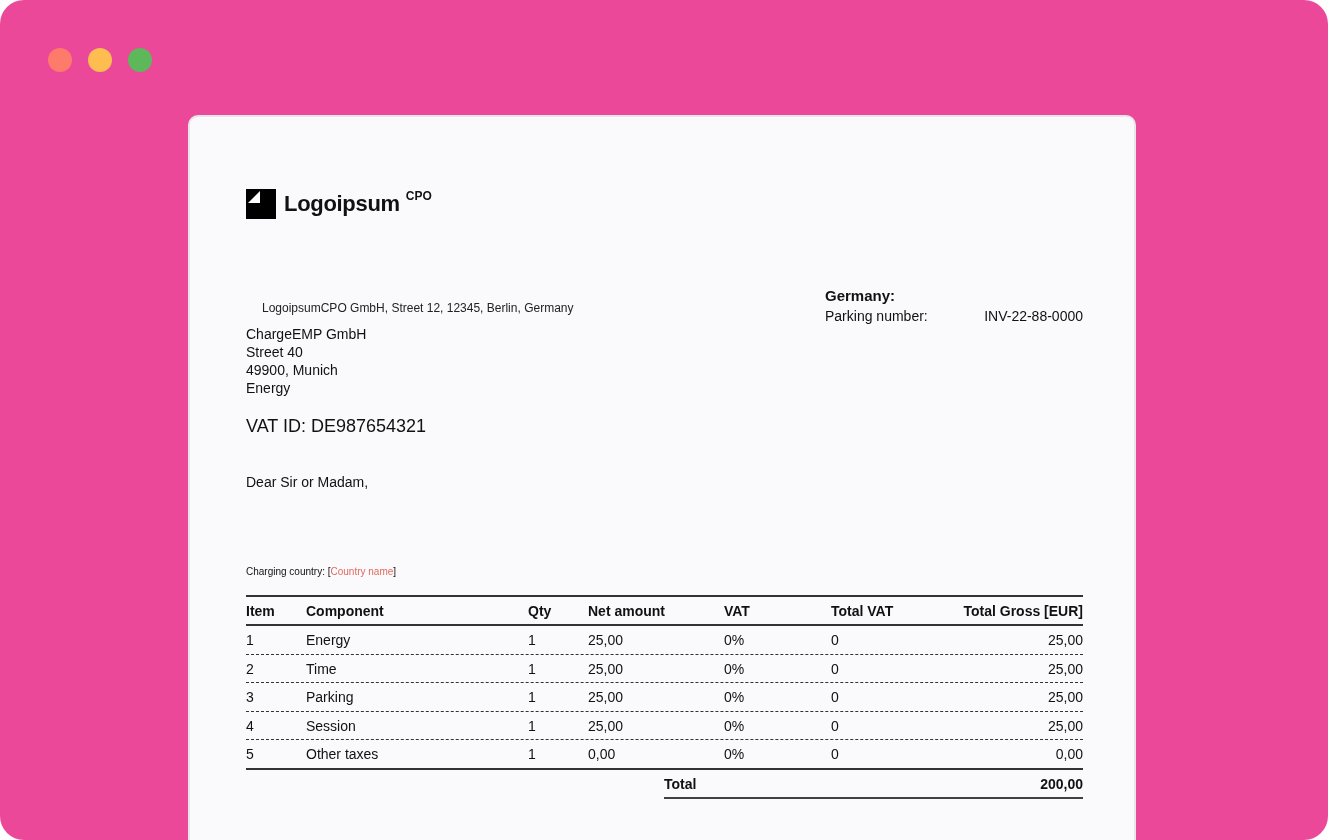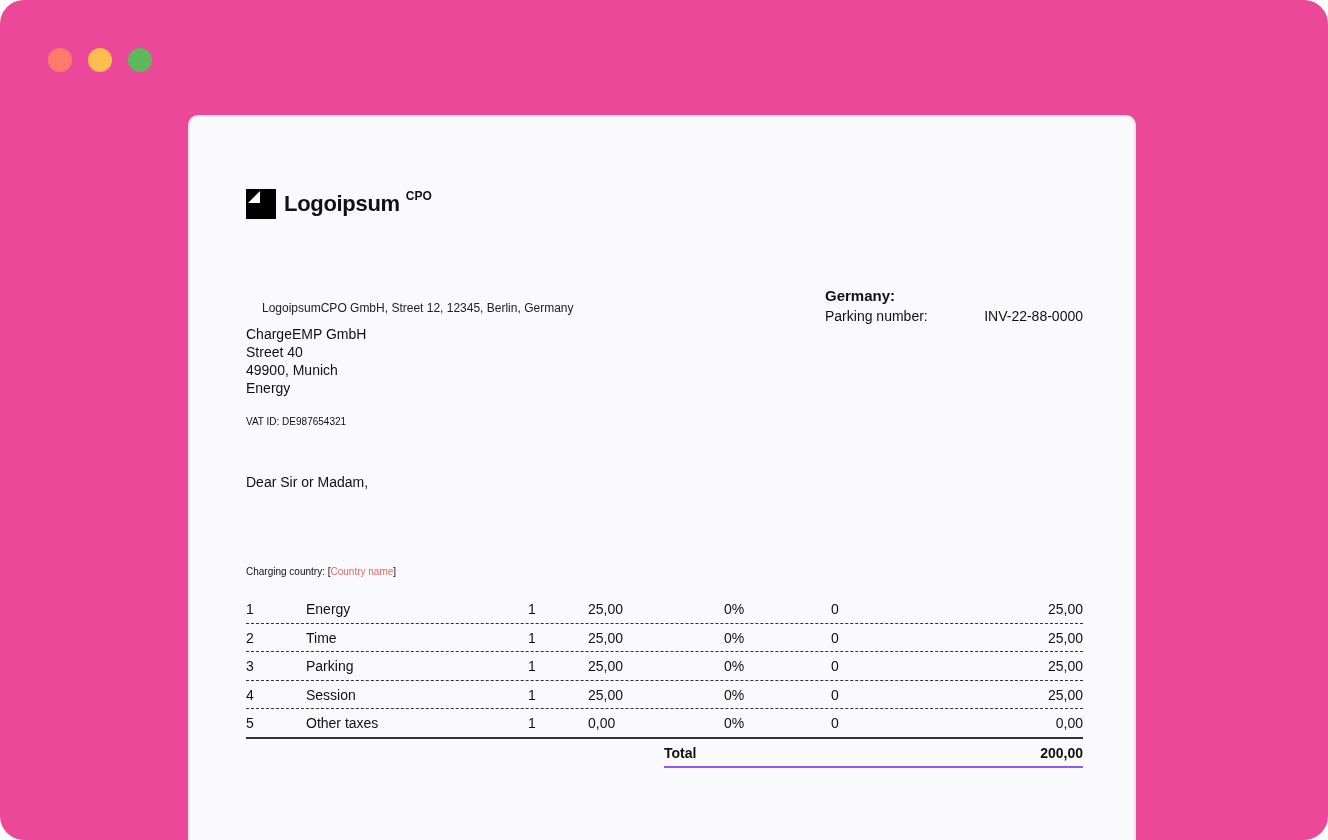--- a/index.html
+++ b/index.html
@@ -33,41 +33,41 @@
   .logo { left: 56px; top: 72px; display: flex; align-items: flex-start; }
   .logo-mark { width: 30px; height: 30px; position: relative; background: #000; }
   .logo-text { font-size: 22px; font-weight: bold; margin-left: 8px; line-height: 30px; letter-spacing: -0.3px; }
   .logo-sup { font-size: 12px; font-weight: bold; margin-left: 6px; line-height: 14px; }
 
   .sender { left: 72px; top: 136px; font-size: 12px; color: #222; margin-top: 48px; }
   .inv-block { left: 635px; top: 170px; width: 258px; font-size: 14px; }
   .inv-title { font-weight: bold; font-size: 15px; margin-bottom: 3px; }
   .inv-row { display: flex; justify-content: space-between; line-height: 18px; }
   .recipient { left: 56px; top: 208px; font-size: 14px; line-height: 18px; }
-  .vat-id { left: 56px; top: 299px; font-size: 10px; }
+  .vat-id { left: 56px; top: 299px; font-size: 18px; }
   .greeting { left: 56px; top: 357px; font-size: 14px; }
   .intro { left: 56px; top: 401px; font-size: 14px; }
   .country { left: 56px; top: 449px; font-size: 10px; }
   .country .ph { color: #e06a5f; }
 
   .table { left: 56px; top: 478px; width: 837px; font-size: 14px; }
   .t-row { position: relative; height: 28px; }
   .t-row span { position: absolute; top: 6px; white-space: nowrap; }
   .t-head { border-top: 2px solid #333; border-bottom: 2px solid #333; height: 27px; }
   .t-head span { font-weight: bold; top: 6px; }
   .t-body { border-bottom: 1px dashed #333; height: 27.5px; }
   .t-body.last { border-bottom: 2px solid #333; }
   .c-item { left: 0; }
   .c-comp { left: 60px; }
   .c-qty { left: 282px; }
   .c-net { left: 342px; }
   .c-vat { left: 478px; }
   .c-tvat { left: 585px; }
   .c-gross { right: 0; text-align: right; }
-  .total-row { position: relative; margin-left: 418px; width: 419px; height: 27px; border-bottom: 2px solid #8b5cf6; }
+  .total-row { position: relative; margin-left: 418px; width: 419px; height: 27px; border-bottom: 2px solid #404040; }
   .total-row span { position: absolute; top: 6px; font-weight: bold; }
 </style>
 </head>
 <body>
 
 <div class="window-frame">
   <div class="traffic">
     <div class="dot red"></div>
     <div class="dot yellow"></div>
     <div class="dot green"></div>
@@ -104,20 +104,29 @@
     </div>
 
     <div class="abs vat-id">VAT ID: DE987654321</div>
 
     <div class="abs greeting">Dear Sir or Madam,</div>
     <div class="abs country">
       <span>Charging country: [</span><span class="ph">Country name</span><span>]</span>
     </div>
 
     <div class="abs table">
+      <div class="t-row t-head">
+        <span class="c-item">Item</span>
+        <span class="c-comp">Component</span>
+        <span class="c-qty">Qty</span>
+        <span class="c-net">Net amount</span>
+        <span class="c-vat">VAT</span>
+        <span class="c-tvat">Total VAT</span>
+        <span class="c-gross">Total Gross [EUR]</span>
+      </div>
 
       <div class="t-row t-body">
         <span class="c-item">1</span>
         <span class="c-comp">Energy</span>
         <span class="c-qty">1</span>
         <span class="c-net">25,00</span>
         <span class="c-vat">0%</span>
         <span class="c-tvat">0</span>
         <span class="c-gross">25,00</span>
       </div>

